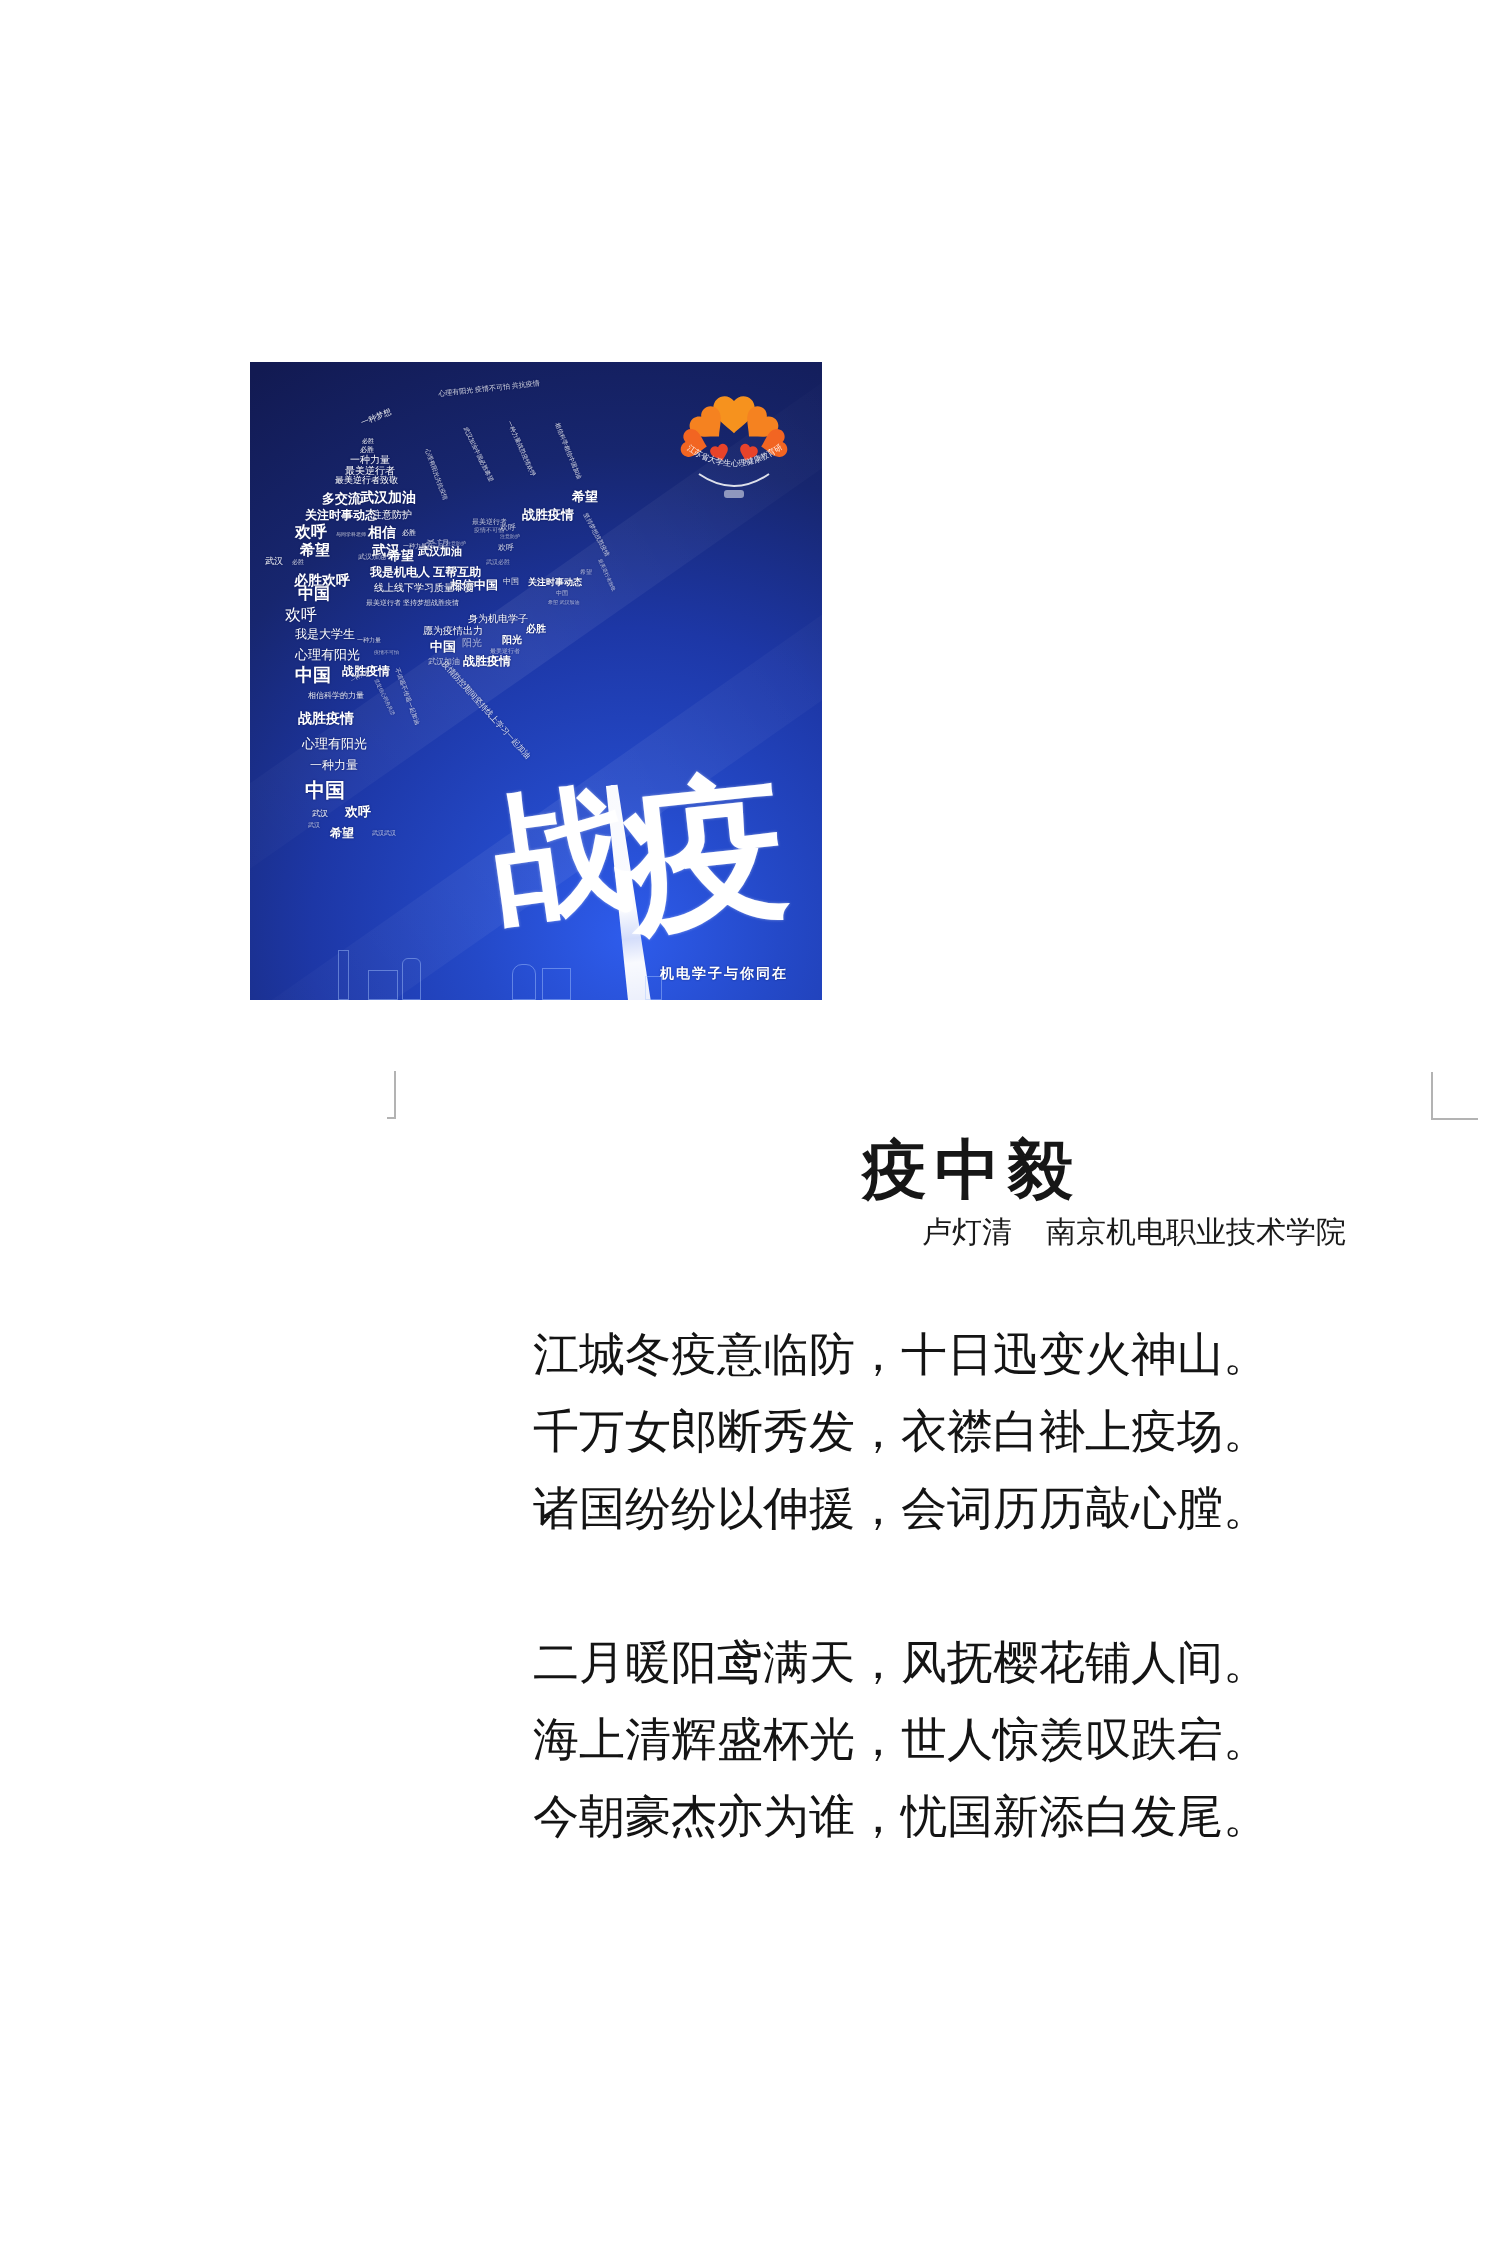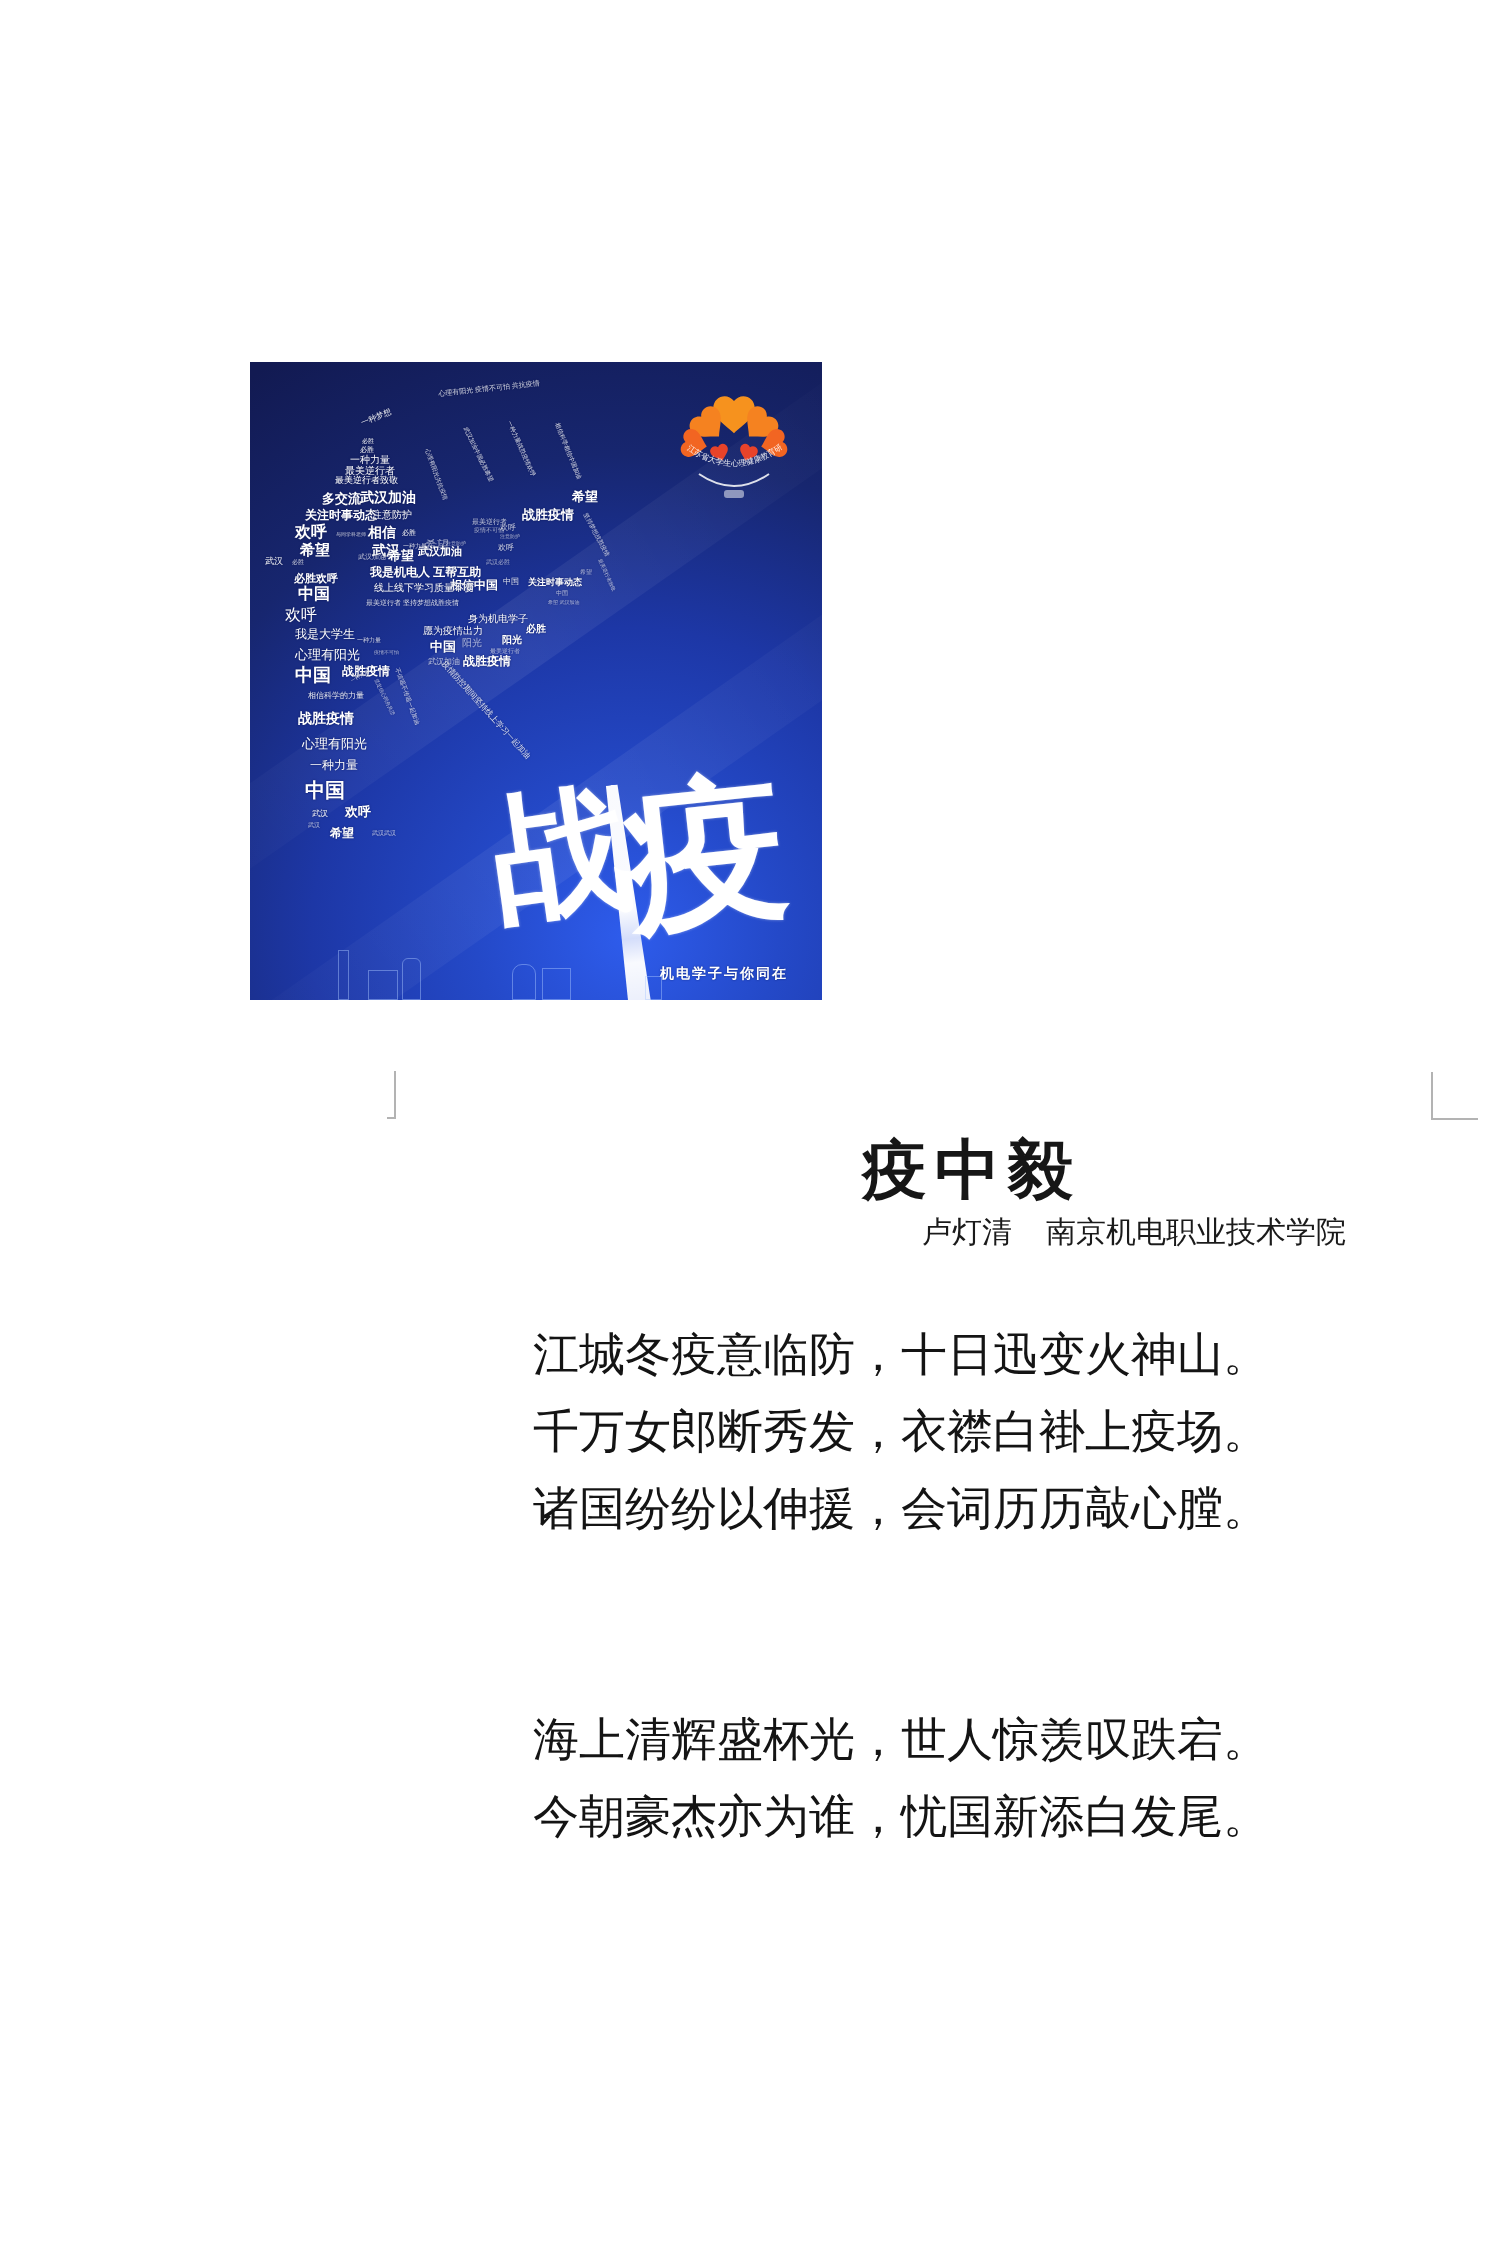--- a/index.html
+++ b/index.html
@@ -87,21 +87,21 @@
         <span class="word" style="left: 153px; top: 181px; font-size: 6px; font-weight: 500; opacity: 0.8;">一种力量</span>
         <span class="word" style="left: 175px; top: 177px; font-size: 12px; font-weight: 500; opacity: 0.6;">希望</span>
         <span class="word" style="left: 196px; top: 179px; font-size: 5px; font-weight: 500; opacity: 0.6;">注意防护</span>
         <span class="word" style="left: 248px; top: 182px; font-size: 8px; font-weight: 500; opacity: 0.8;">欢呼</span>
         <span class="word" style="left: 15px; top: 195px; font-size: 9px; font-weight: 500;">武汉</span>
         <span class="word" style="left: 42px; top: 197px; font-size: 6px; font-weight: 500; opacity: 0.8;">必胜</span>
         <span class="word" style="left: 108px; top: 191px; font-size: 7px; font-weight: 500; opacity: 0.7;">武汉加油</span>
         <span class="word" style="left: 138px; top: 187px; font-size: 13px; font-weight: 700;">希望</span>
         <span class="word" style="left: 168px; top: 184px; font-size: 11px; font-weight: 700;">武汉加油</span>
         <span class="word" style="left: 200px; top: 189px; font-size: 12px; font-weight: 700; margin-top: 28px;">相信中国</span>
-        <span class="word" style="left: 44px; top: 211px; font-size: 11px; font-weight: 700;">必胜欢呼</span>
+        <span class="word" style="left: 44px; top: 211px; font-size: 14px; font-weight: 700;">必胜欢呼</span>
         <span class="word" style="left: 120px; top: 204px; font-size: 12px; font-weight: 700;">我是机电人 互帮互助</span>
         <span class="word" style="left: 124px; top: 221px; font-size: 10px; font-weight: 500;">线上线下学习质量不变</span>
         <span class="word" style="left: 48px; top: 224px; font-size: 16px; font-weight: 700;">中国</span>
         <span class="word" style="left: 116px; top: 237px; font-size: 7px; font-weight: 500; opacity: 0.8;">最美逆行者 坚持梦想战胜疫情</span>
         <span class="word" style="left: 35px; top: 245px; font-size: 16px; font-weight: 500;">欢呼</span>
         <span class="word" style="left: 178px; top: 252px; font-size: 10px; font-weight: 500; margin-left: 40px;">身为机电学子</span>
         <span class="word" style="left: 45px; top: 266px; font-size: 12px; font-weight: 500;">我是大学生</span>
         <span class="word" style="left: 173px; top: 264px; font-size: 10px; font-weight: 500;">愿为疫情出力</span>
         <span class="word" style="left: 107px; top: 275px; font-size: 6px; font-weight: 500; opacity: 0.8;">一种力量</span>
         <span class="word" style="left: 45px; top: 286px; font-size: 13px; font-weight: 500;">心理有阳光</span>
@@ -187,17 +187,18 @@
 
   <div class="poem-title">疫中毅</div>
   <div class="poem-byline">
     <span>卢灯清</span>
     <span class="affil">南京机电职业技术学院</span>
   </div>
   <div class="poem-lines">
       <div class="poem-line" style="top: 1288px;">江城冬疫意临防，十日迅变火神山。</div>
       <div class="poem-line" style="top: 1442px;">诸国纷纷以伸援，会词历历敲心膛。</div>
       <div class="poem-line" style="top: 1365px;">千万女郎断秀发，衣襟白褂上疫场。</div>
+      <div class="poem-line" style="top: 1596px;">二月暖阳鸢满天，风抚樱花铺人间。</div>
       <div class="poem-line" style="top: 1673px;">海上清辉盛杯光，世人惊羡叹跌宕。</div>
       <div class="poem-line" style="top: 1750px;">今朝豪杰亦为谁，忧国新添白发尾。</div>
     </div>
 
 </div>
 
 </body></html>

